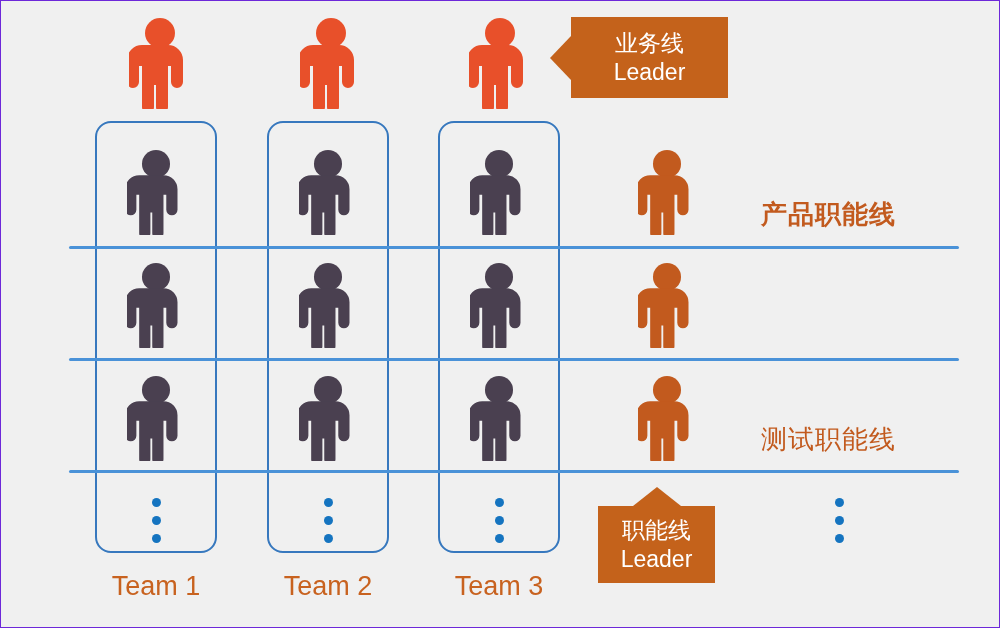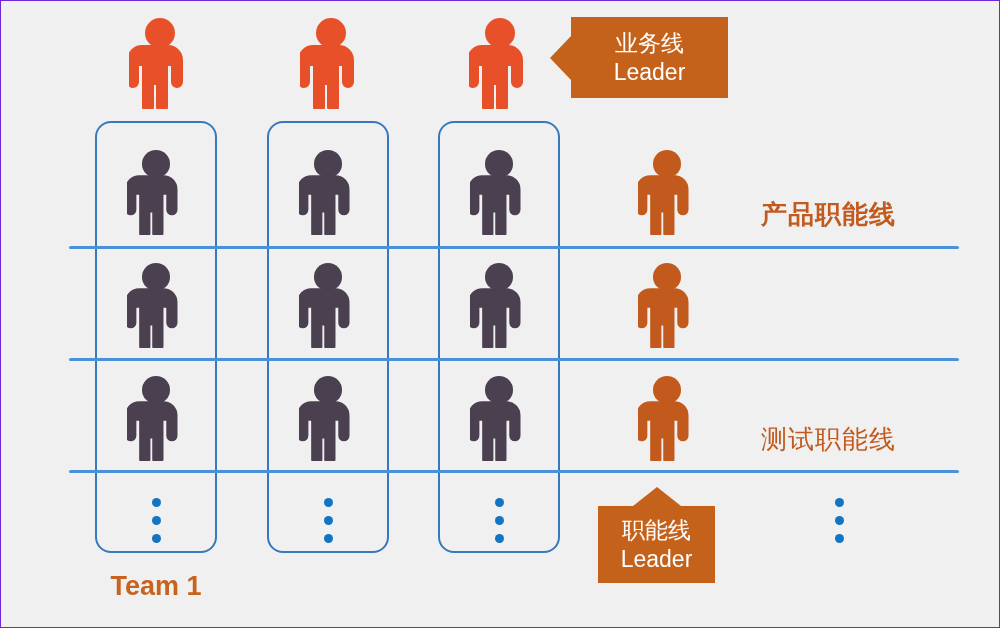--- a/index.html
+++ b/index.html
@@ -66,21 +66,20 @@
     font-size: 26px;
     white-space: nowrap;
     letter-spacing: 1px;
   }
   .team-label {
     position: absolute;
     color: #C8621F;
     font-size: 27px;
     white-space: nowrap;
     text-align: center;
-    font-weight: bold;
   }
 
   
   .callout {
     position: absolute;
     background: #C4621B;
     color: #ffffff;
     display: flex;
     flex-direction: column;
     align-items: center;
@@ -250,14 +249,16 @@
     <i></i>
   </div>
 
   <div class="callout" style="left:597px; top:505px; width:117px; height:77px;">
     <div class="callout-arrow-up"></div>
     <span>职能线</span>
     <span>Leader</span>
   </div>
 
   <div class="team-label" style="left:94px; top:570px; width:122px;">Team 1</div>
+  <div class="team-label" style="left:266px; top:570px; width:122px;">Team 2</div>
+  <div class="team-label" style="left:437px; top:570px; width:122px;">Team 3</div>
 
 </div>
 
 </body></html>

